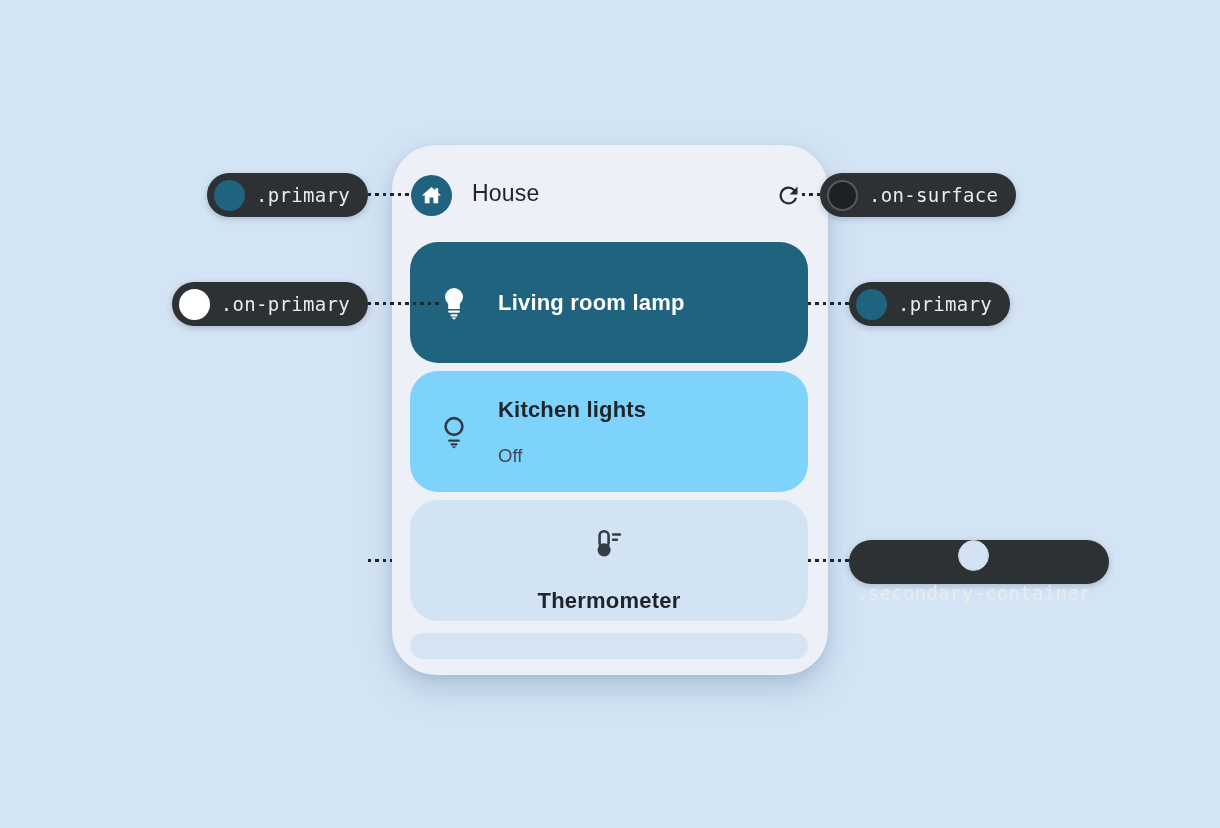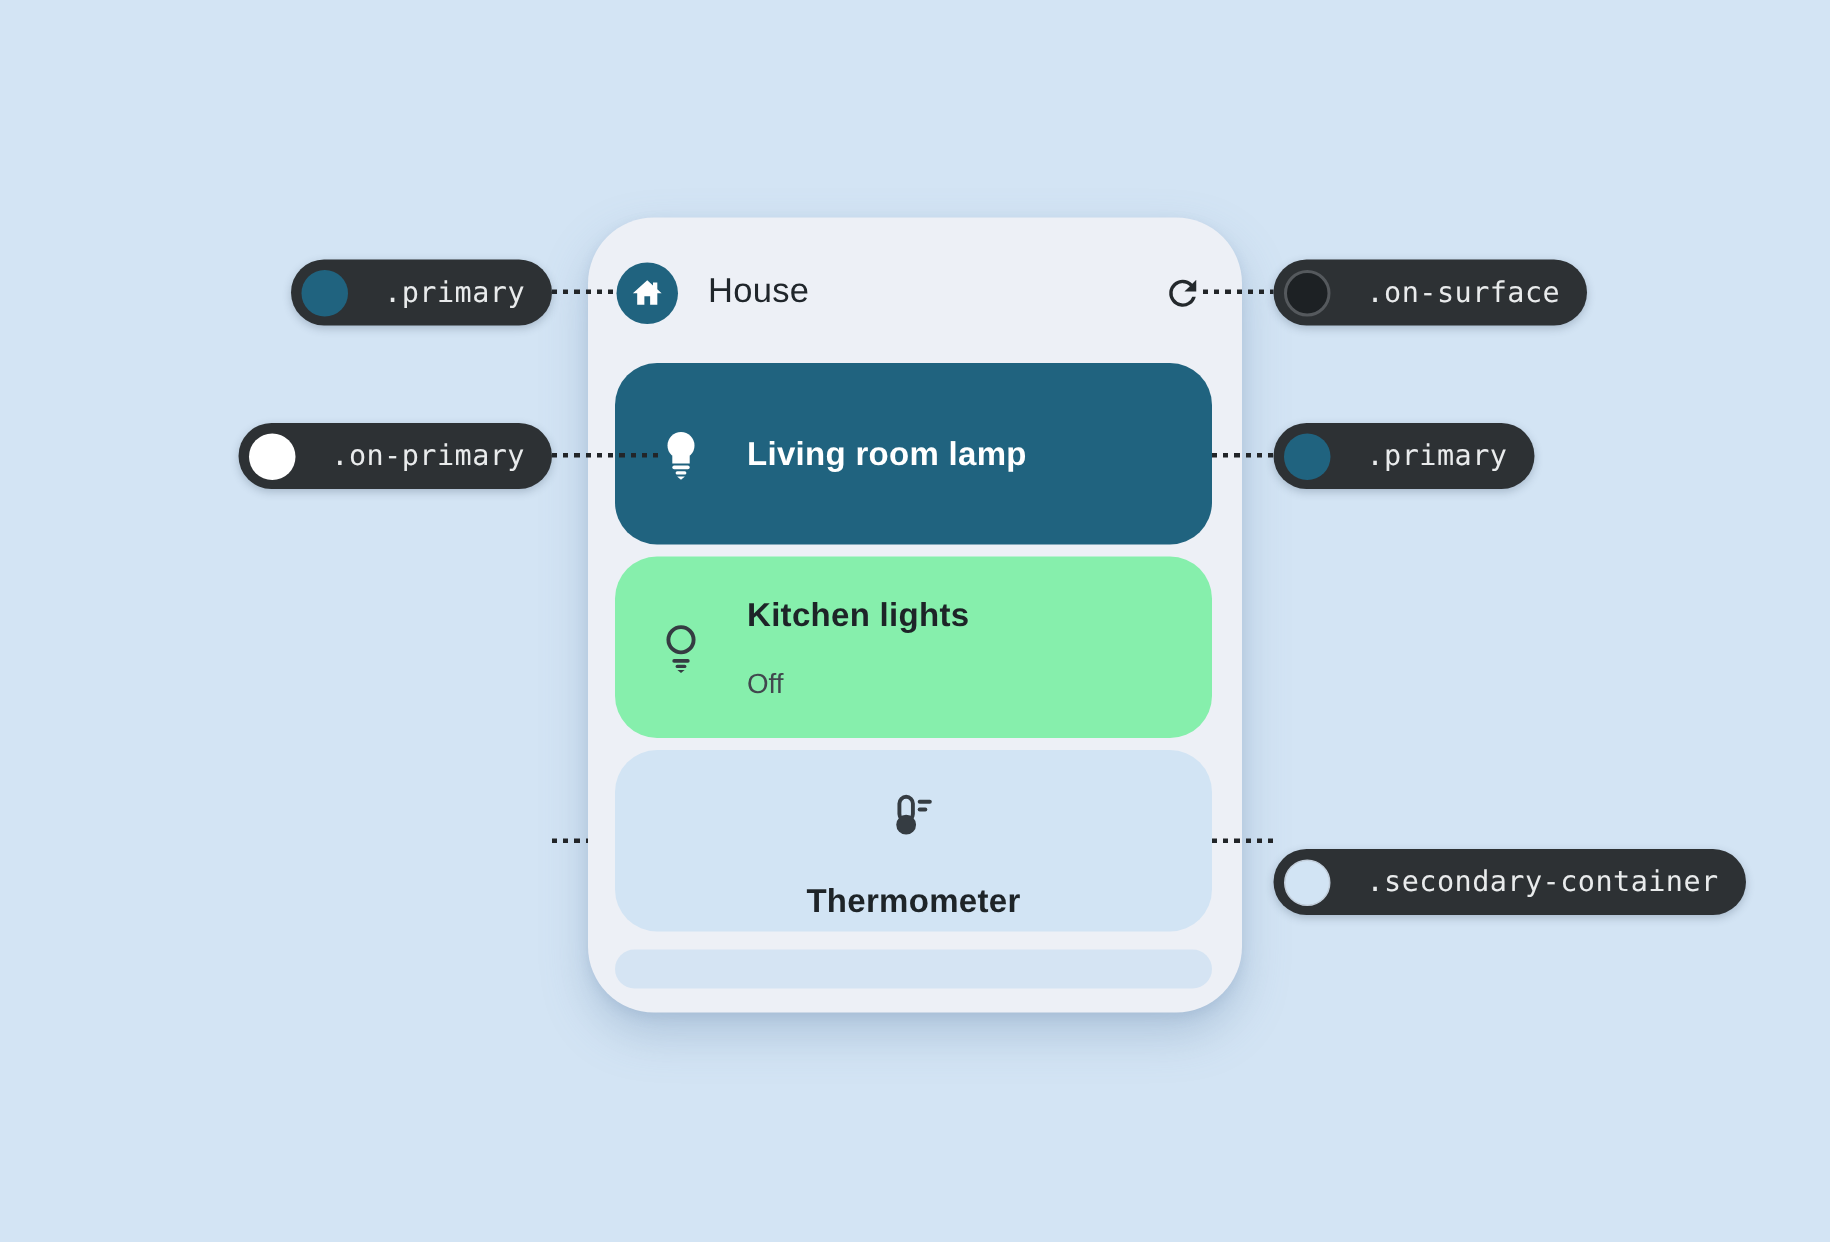--- a/index.html
+++ b/index.html
@@ -45,36 +45,36 @@
   .card .status{font-size:18.5px;font-weight:400;color:#41484e;}
   .card.active .title{color:#ffffff;}
   .card.active .status{color:rgba(255,255,255,.96);}
   .stub-pill{
     position:absolute;left:18px;top:488px;width:398px;height:26px;border-radius:13px;
     background:#d5e4f3;
   }
   
   .callout{
     position:absolute;height:44px;border-radius:22px;background:#2d3134;z-index:4;
-    display:inline-flex;align-items:center;padding:0 18px 0 7px;gap:24px;
+    display:inline-flex;align-items:center;padding:0 18px 0 7px;gap:11px;
     box-shadow:0 2px 6px rgba(40,60,85,.25);
   }
   .callout .dot{
     width:31px;height:31px;border-radius:50%;flex:0 0 31px;box-sizing:border-box;
   }
   .callout .label{
     font-family:"DejaVu Sans Mono","Liberation Mono",monospace;
     font-size:19px;color:#e9ebec;white-space:nowrap;letter-spacing:.3px;
   }
   .c-tl{top:173px;right:852px;}
-  .c-tr{top:173px;left:849px;}
+  .c-tr{top:173px;left:820px;}
   .c-ml{top:282px;right:852px;}
   .c-mr{top:282px;left:849px;}
   .c-bl{top:540px;right:852px;}
-  .c-br{top:566px;left:849px;}
+  .c-br{top:540px;left:849px;flex-direction:column;}
   .c-tr .dot{border:2px solid #55595d;}
   .c-bl .dot{border:1px solid #c6cbd2;}
   .c-br .dot{border:1px solid #c2cedb;}
   
   .connector{
     position:absolute;height:3px;z-index:3;
     background:repeating-linear-gradient(90deg,#222528 0 3.5px,transparent 3.5px 7.5px);
   }
   .cn-1{left:368px;top:193px;width:44px;}
   .cn-2{left:802px;top:193px;width:47px;}
@@ -113,21 +113,21 @@
           <rect x="7.2" y="24.4" width="11.6" height="2.4" rx="1.2" fill="#ffffff"></rect>
           <rect x="9.4" y="28.2" width="7.2" height="2.2" rx="1.1" fill="#ffffff"></rect>
           <path d="M10.4 31.6h5.2l-2.6 2.2z" fill="#ffffff"></path>
         </svg>
       </span>
       <span class="text-cell">
         <span class="title">Living room lamp</span>
       </span>
     </div>
 
-    <div class="card row2" style="background: #86efac;">
+    <div class="card row2" style="background: #7dd3fc;">
       <span class="icon-cell">
         <svg width="26" height="34" viewBox="0 0 26 34">
           <circle cx="13" cy="11.5" r="8.4" fill="none" stroke="#353c42" stroke-width="2.6"></circle>
           <rect x="7.2" y="24.4" width="11.6" height="2.4" rx="1.2" fill="#353c42"></rect>
           <rect x="9.4" y="28.2" width="7.2" height="2.2" rx="1.1" fill="#353c42"></rect>
           <path d="M10.6 31.6h4.8l-2.4 2z" fill="#353c42"></path>
         </svg>
       </span>
       <span class="text-cell">
         <span class="title">Kitchen lights</span>

